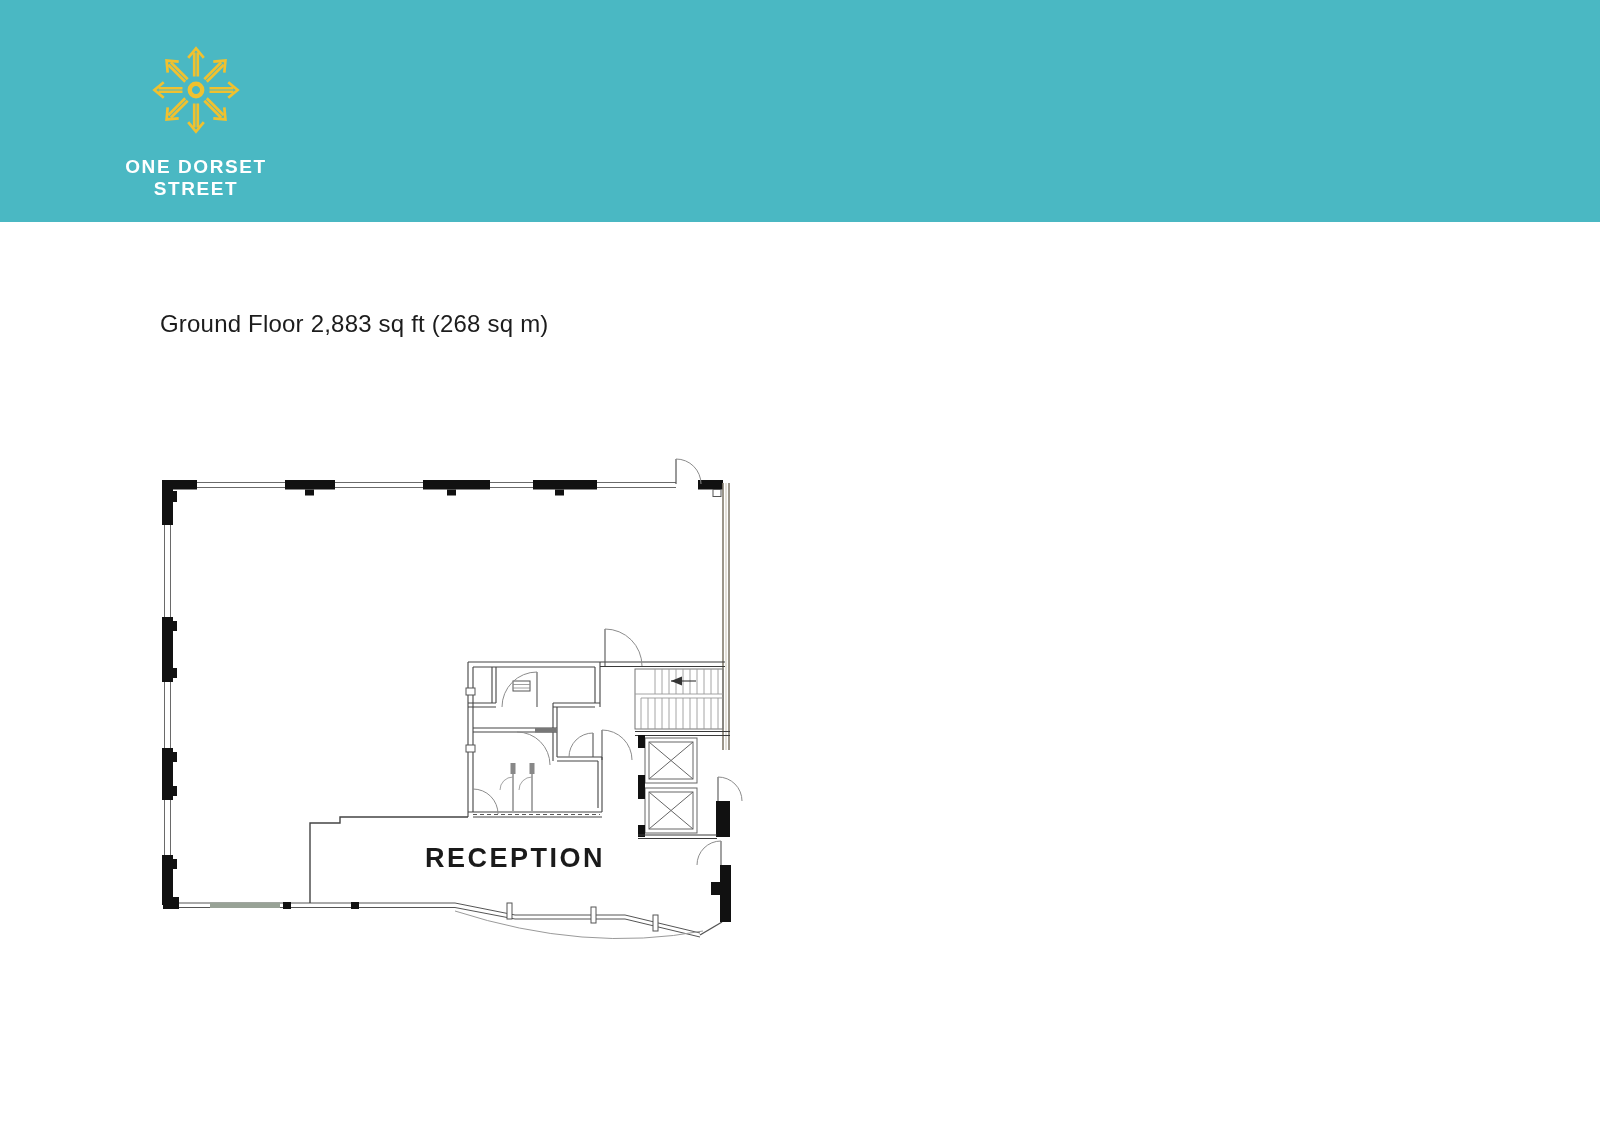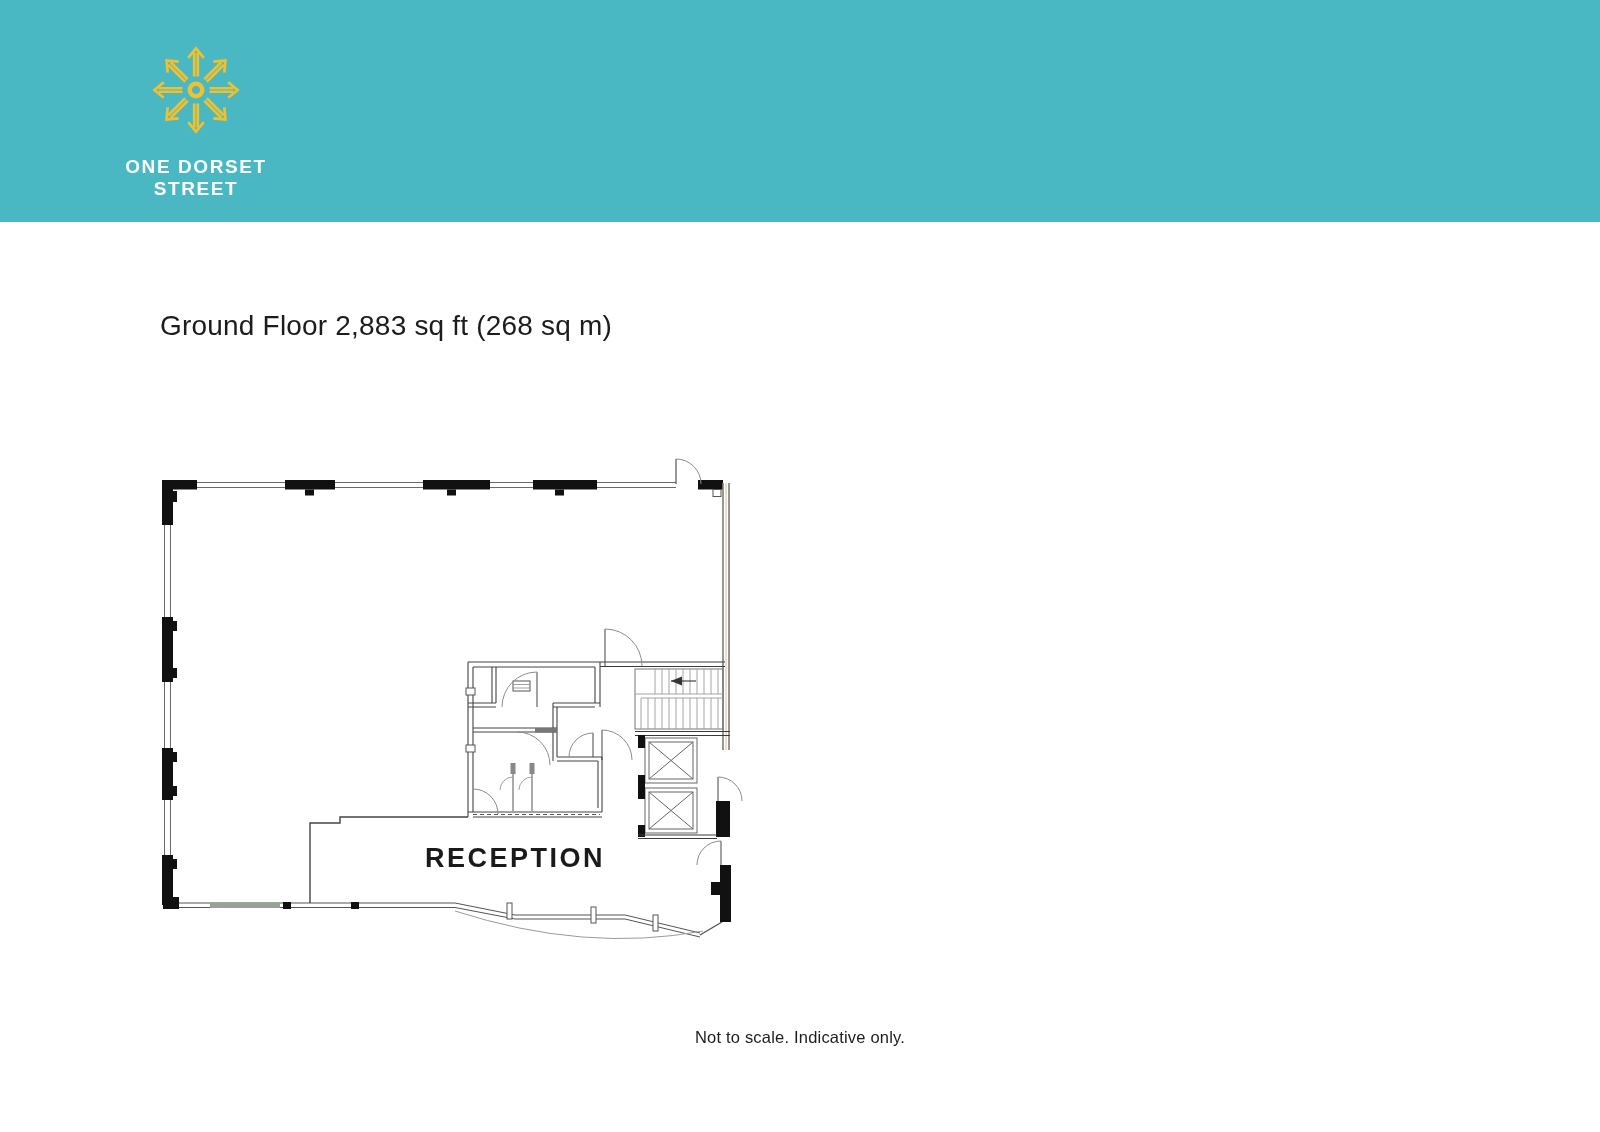--- a/index.html
+++ b/index.html
@@ -24,21 +24,21 @@
   .brand svg{display:block;}
   .brand-name{
     margin-top:14px;
     color:#ffffff;font-weight:700;font-size:19px;line-height:22px;
     letter-spacing:1.6px;text-align:center;white-space:pre;
   }
 
   
   .page-title{
     position:absolute;left:160px;top:310px;margin:0;
-    font-size:28px;font-weight:400;color:#1c1c1c;letter-spacing:.2px;
+    font-size:24px;font-weight:400;color:#1c1c1c;letter-spacing:.2px;
   }
   .plan-wrap{
     position:absolute;left:155px;top:445px;width:600px;height:510px;font-weight:bold;
   }
   .plan-wrap svg{display:block;width:600px;height:510px;}
   .room-label{
     font-family:"Liberation Sans", sans-serif;
     font-size:27px;letter-spacing:2.5px;fill:#1a1a1a;
   }
   .disclaimer{
@@ -252,15 +252,14 @@
         <path d="M438 288 A24 24 0 0 0 414 312" stroke="#8c8c8c" stroke-width="1" fill="none"></path>
         <path d="M318 344 A25 25 0 0 1 343 369" stroke="#8c8c8c" stroke-width="1" fill="none"></path>
       </g>
 
       <path d="M155 458 V378 H185 V372 H313" stroke="#444444" stroke-width="1.4" fill="none"></path>
 
       <text class="room-label" x="360" y="422" text-anchor="middle">RECEPTION</text>
     </svg>
   </div>
 
-  <p class="disclaimer">Not to scale. Indicative only.</p>
 
 </div>
 
 </body></html>

